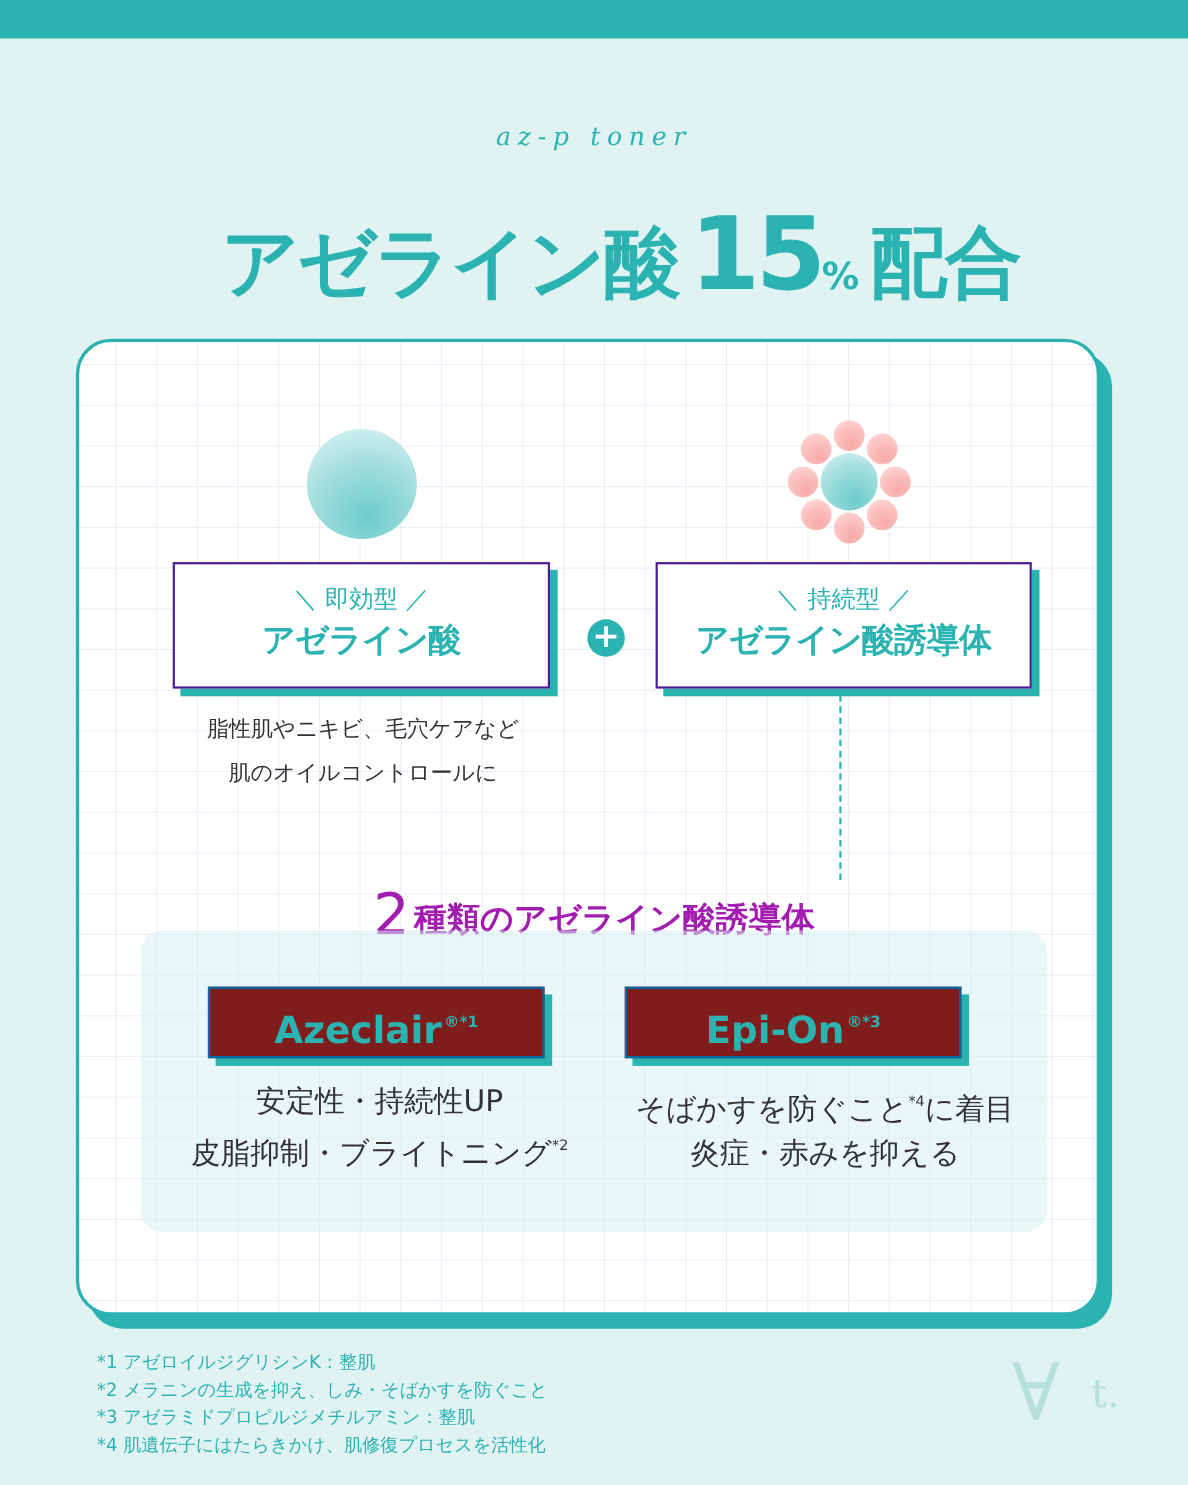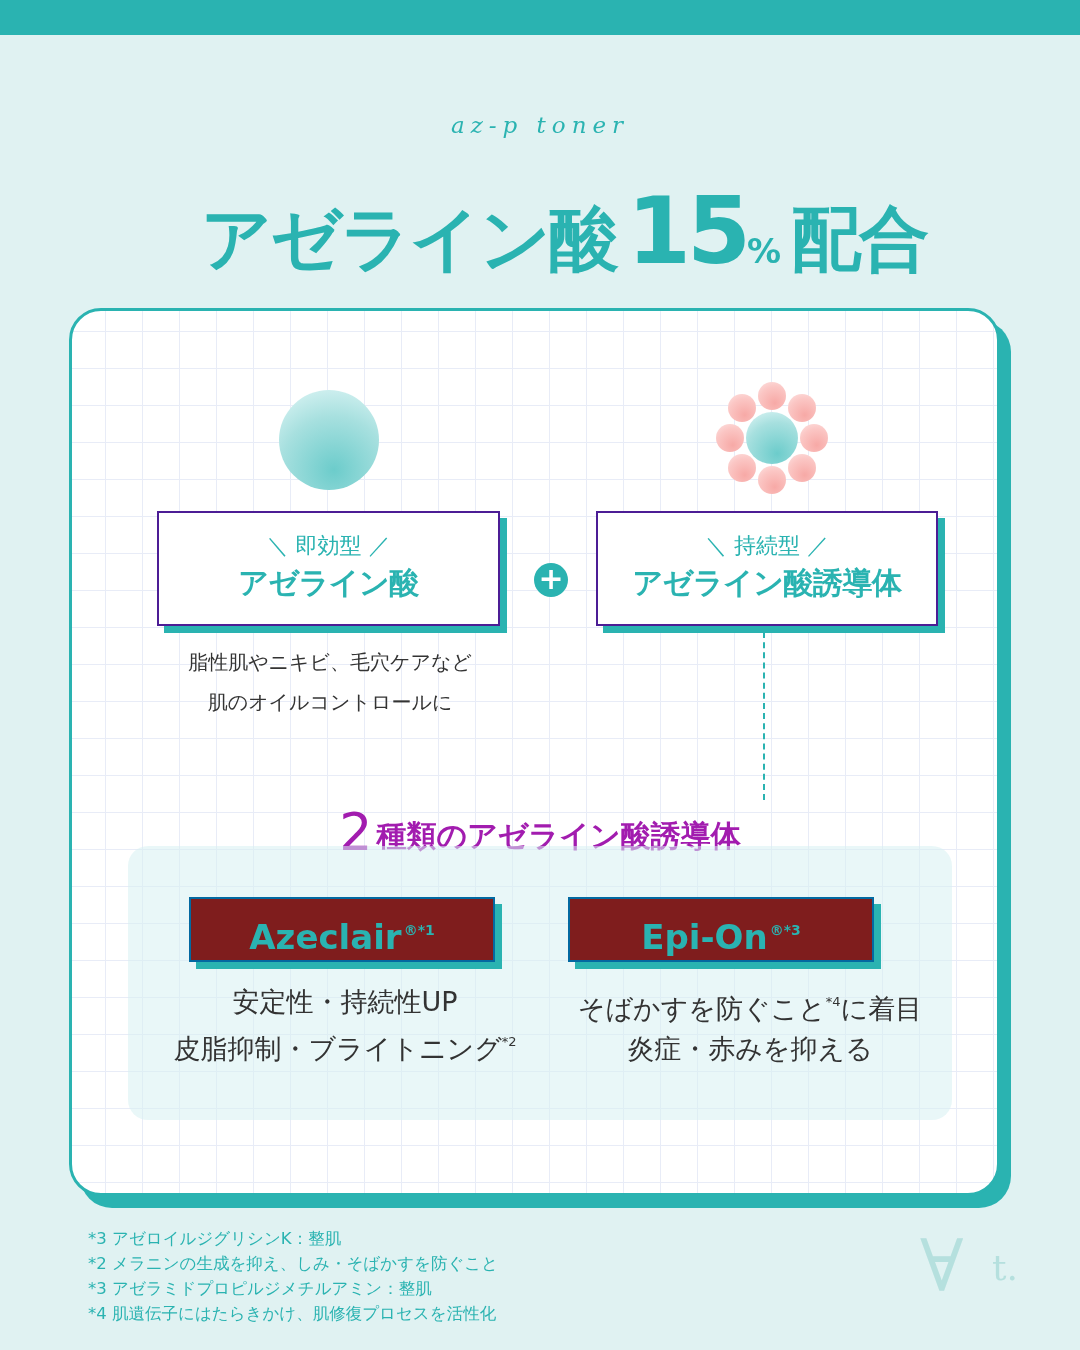--- a/index.html
+++ b/index.html
@@ -179,21 +179,21 @@
   <div>安定性・持続性UP</div>
   <div><span>皮脂抑制・ブライトニング</span><sup>*2</sup></div>
 </div>
 
 <div class="feature" style="left:545px; width:410px;">
   <div><span>そばかすを防ぐこと</span><sup>*4</sup><span>に着目</span></div>
   <div>炎症・赤みを抑える</div>
 </div>
 
 <div class="footnotes">
-  <div>*3 アゼロイルジグリシンK：整肌</div>
+  <div>*1 アゼロイルジグリシンK：整肌</div>
   <div>*2 メラニンの生成を抑え、しみ・そばかすを防ぐこと</div>
   <div>*3 アゼラミドプロピルジメチルアミン：整肌</div>
   <div>*4 肌遺伝子にはたらきかけ、肌修復プロセスを活性化</div>
 </div>
 
 <div class="logo">
   <span class="v">∀</span>
   <span class="t">t.</span>
 </div>
 

